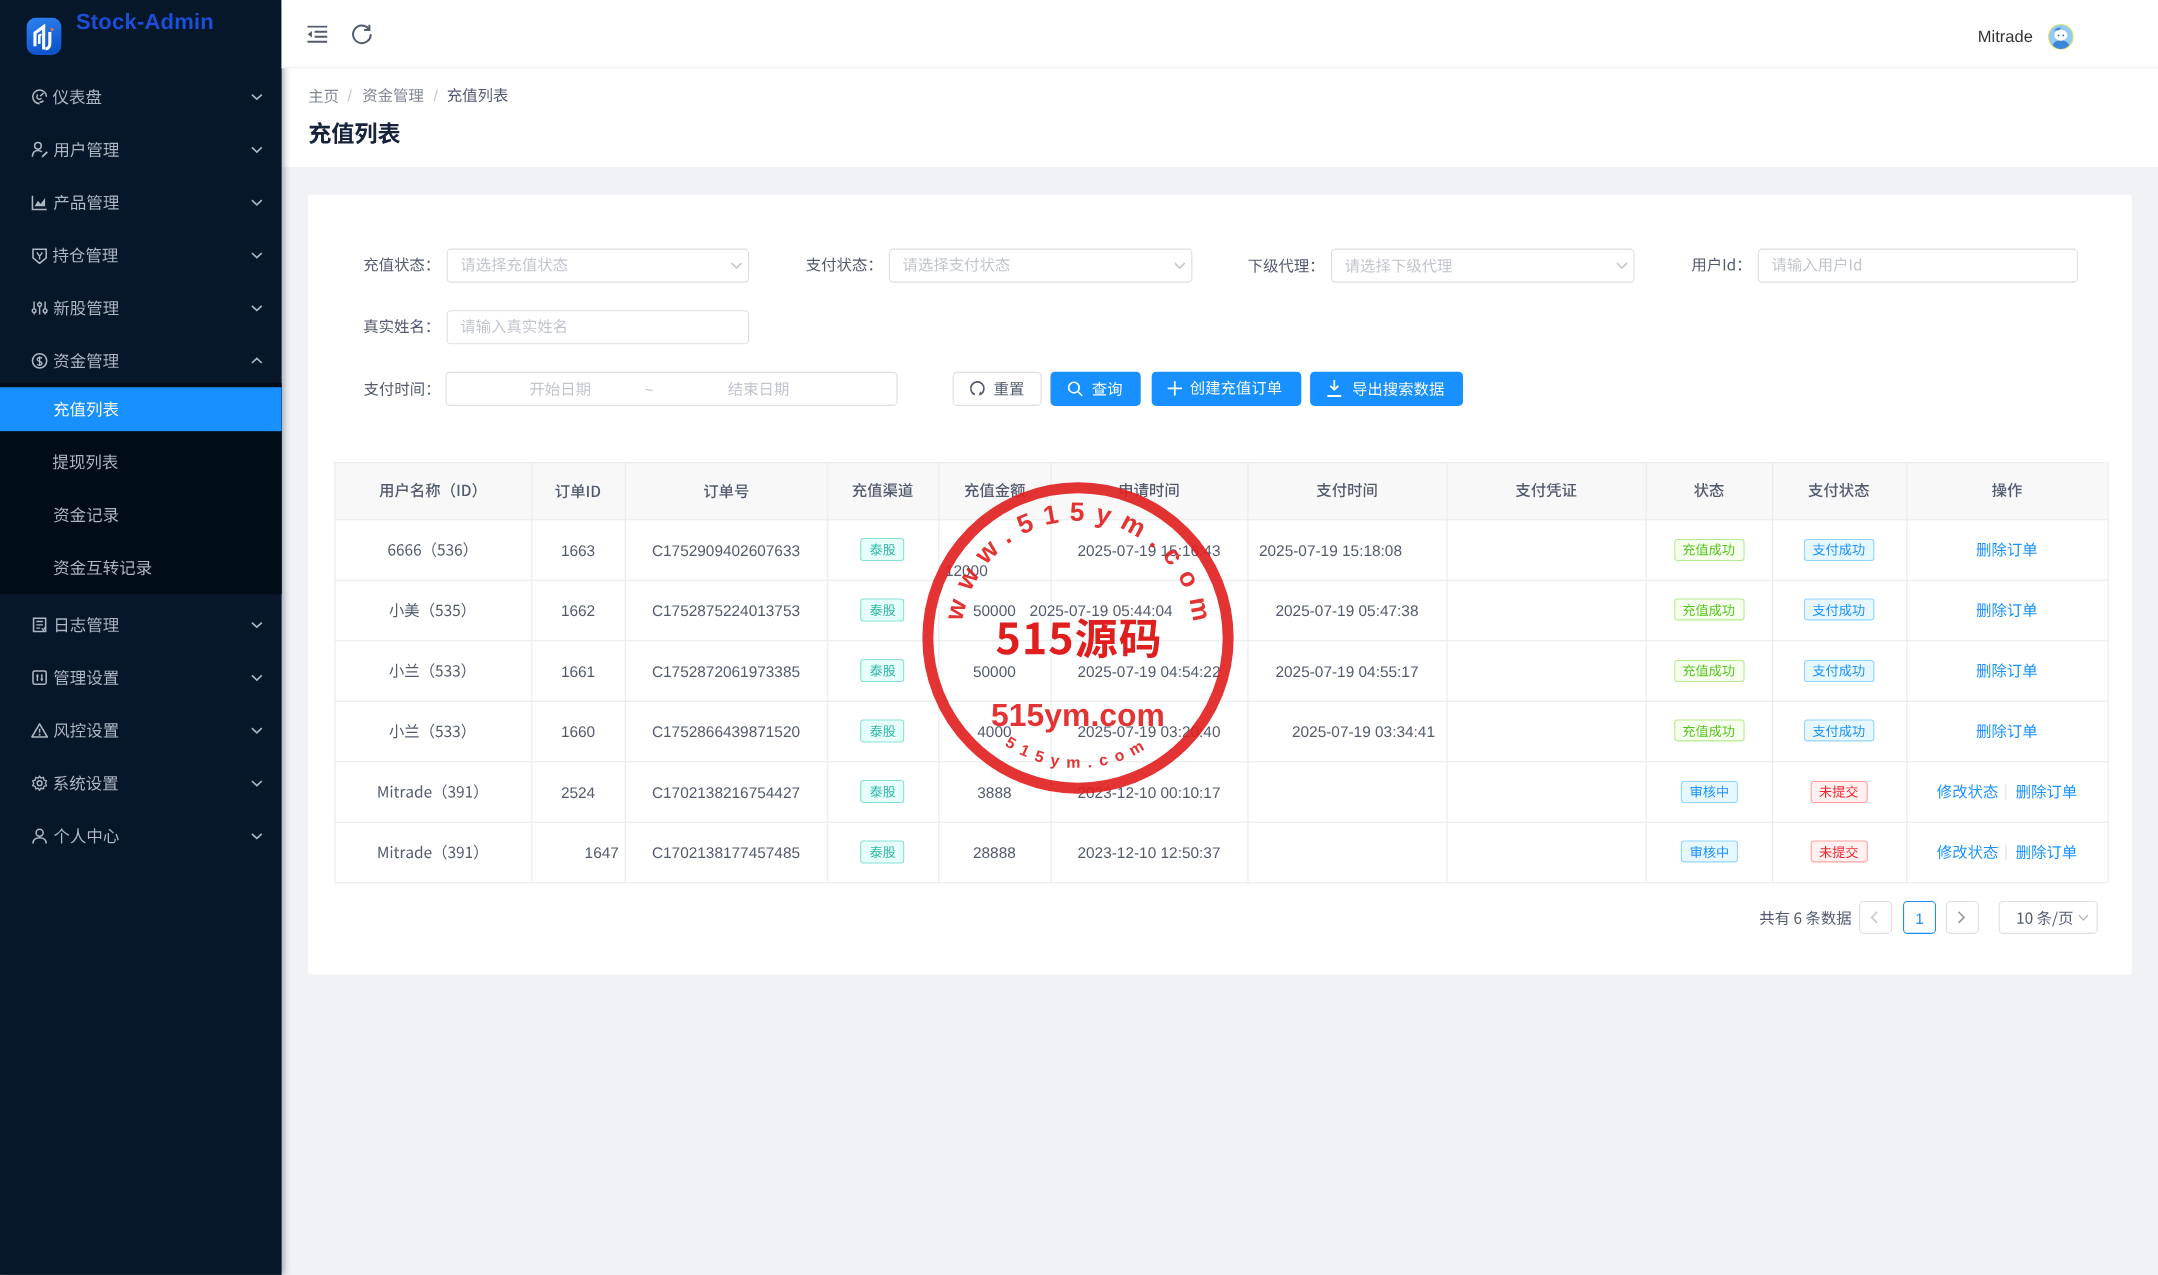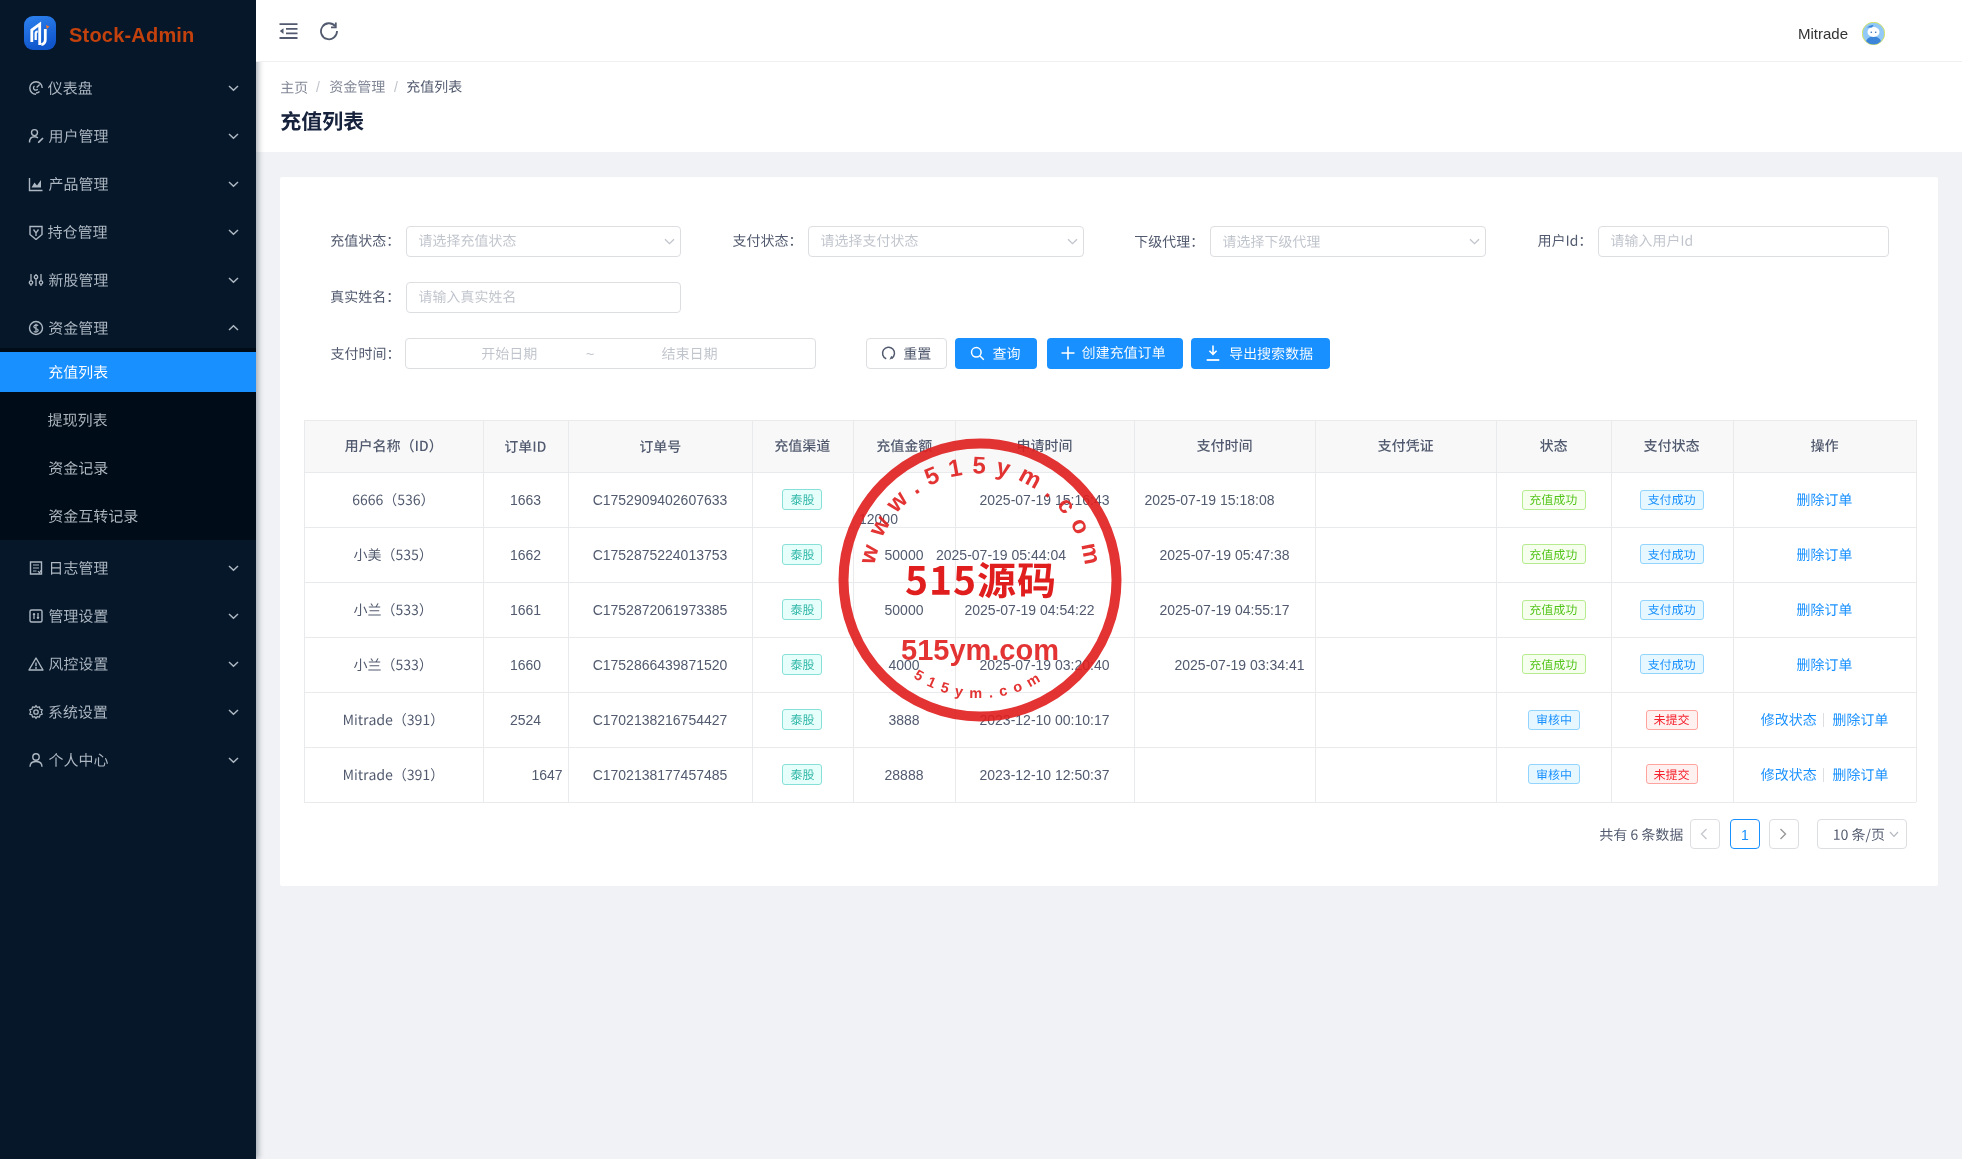--- a/index.html
+++ b/index.html
@@ -95,21 +95,21 @@
         <stop offset="0" stop-color="#2e83ef"></stop>
         <stop offset="1" stop-color="#0f55cc"></stop>
       </linearGradient>
     </defs>
 <rect width="32" height="34" rx="9" fill="url(#lg)"></rect>
 <path d="M7.8 26 V14 L15.7 8.2 V29" stroke="#fff" stroke-width="2.8" fill="none"></path>
 <path d="M11.7 24 V17.6 Q11.7 15.4 13.7 15.8" stroke="#fff" stroke-width="2.3" fill="none"></path>
 <path d="M21.3 13 V23.5 Q21.3 27.8 17.3 28.6" stroke="#fff" stroke-width="2.8" fill="none"></path>
 <path d="M21.9 9 l3.5 1.5 l-2.6 2.4 Z" fill="#f2762b"></path>
 </svg>
-<div class="abs" style="left:69px;top:24px;z-index:6;font-size:20px;font-weight:bold;color:#c2410c;letter-spacing:.2px">Stock-Admin</div>
+<div class="abs" style="left:69px;top:9px;z-index:6;font-size:20px;font-weight:bold;color:#1d4ed8;letter-spacing:.2px">Stock-Admin</div>
 <svg class="abs" style="left:28px;top:80px;z-index:6" width="16" height="16" viewBox="0 0 16 16">
     <path d="M14.2 8 A6.2 6.2 0 1 0 8 14.2" fill="none" stroke="#aeb8c2" stroke-width="1.4"></path>
     <path d="M11.5 11.5 A5 5 0 0 1 8 13" fill="none" stroke="#aeb8c2" stroke-width="1.4"></path>
     <path d="M6.5 6 a2.3 2.3 0 1 0 3.2 3.2" fill="none" stroke="#aeb8c2" stroke-width="1.3"></path>
     <path d="M8.6 7.4 L11.6 4.6" stroke="#aeb8c2" stroke-width="1.3"></path>
   </svg>
 <svg class="abs" style="left:228px;top:84px;z-index:6" width="11" height="8" viewBox="0 0 11 8">
     <path d="M1 2 L5.5 6.2 L10 2" fill="none" stroke="#aeb8c2" stroke-width="1.5"></path>
   </svg>
 <svg class="abs" style="left:28px;top:128px;z-index:6" width="16" height="16" viewBox="0 0 16 16">
@@ -279,21 +279,21 @@
 <div class="tag" style="left:782px;top:544px;width:40px;height:21px;background:#e6fffb;border-color:#87e0d8"></div>
 <div class="rtxt" style="left:859.0px;top:547.5px;width:90px;text-align:center">50000</div>
 <div class="rtxt" style="left:921px;top:547.5px;width:160px;text-align:center">2025-07-19 05:44:04</div>
 <div class="rtxt" style="left:1144.5px;top:547.5px;width:160px;text-align:center">2025-07-19 05:47:38</div>
 <div class="tag" style="left:1522px;top:544px;width:64px;height:20px;background:#f6ffed;border-color:#b7eb8f"></div>
 <div class="tag" style="left:1640px;top:544px;width:64px;height:20px;background:#e6f7ff;border-color:#91d5ff"></div>
 <div class="rtxt" style="left:485.5px;top:602.5px;width:80px;text-align:center">1661</div>
 <div class="rtxt" style="left:570.0px;top:602.5px;width:180px;text-align:center">C1752872061973385</div>
 <div class="tag" style="left:782px;top:599px;width:40px;height:21px;background:#e6fffb;border-color:#87e0d8"></div>
 <div class="rtxt" style="left:859.0px;top:602.5px;width:90px;text-align:center">50000</div>
-<div class="rtxt" style="left:964.5px;top:602.5px;width:160px;text-align:left">2025-07-19 04:54:22</div>
+<div class="rtxt" style="left:964.5px;top:602.5px;width:160px;text-align:center">2025-07-19 04:54:22</div>
 <div class="rtxt" style="left:1144.5px;top:602.5px;width:160px;text-align:center">2025-07-19 04:55:17</div>
 <div class="tag" style="left:1522px;top:600px;width:64px;height:20px;background:#f6ffed;border-color:#b7eb8f"></div>
 <div class="tag" style="left:1640px;top:600px;width:64px;height:20px;background:#e6f7ff;border-color:#91d5ff"></div>
 <div class="rtxt" style="left:485.5px;top:657.5px;width:80px;text-align:center">1660</div>
 <div class="rtxt" style="left:570.0px;top:657.5px;width:180px;text-align:center">C1752866439871520</div>
 <div class="tag" style="left:782px;top:654px;width:40px;height:21px;background:#e6fffb;border-color:#87e0d8"></div>
 <div class="rtxt" style="left:859.0px;top:657.5px;width:90px;text-align:center">4000</div>
 <div class="rtxt" style="left:964.5px;top:657.5px;width:160px;text-align:center">2025-07-19 03:20:40</div>
 <div class="rtxt" style="left:1144.5px;top:657.5px;width:160px;text-align:right">2025-07-19 03:34:41</div>
 <div class="tag" style="left:1522px;top:654px;width:64px;height:20px;background:#f6ffed;border-color:#b7eb8f"></div>

